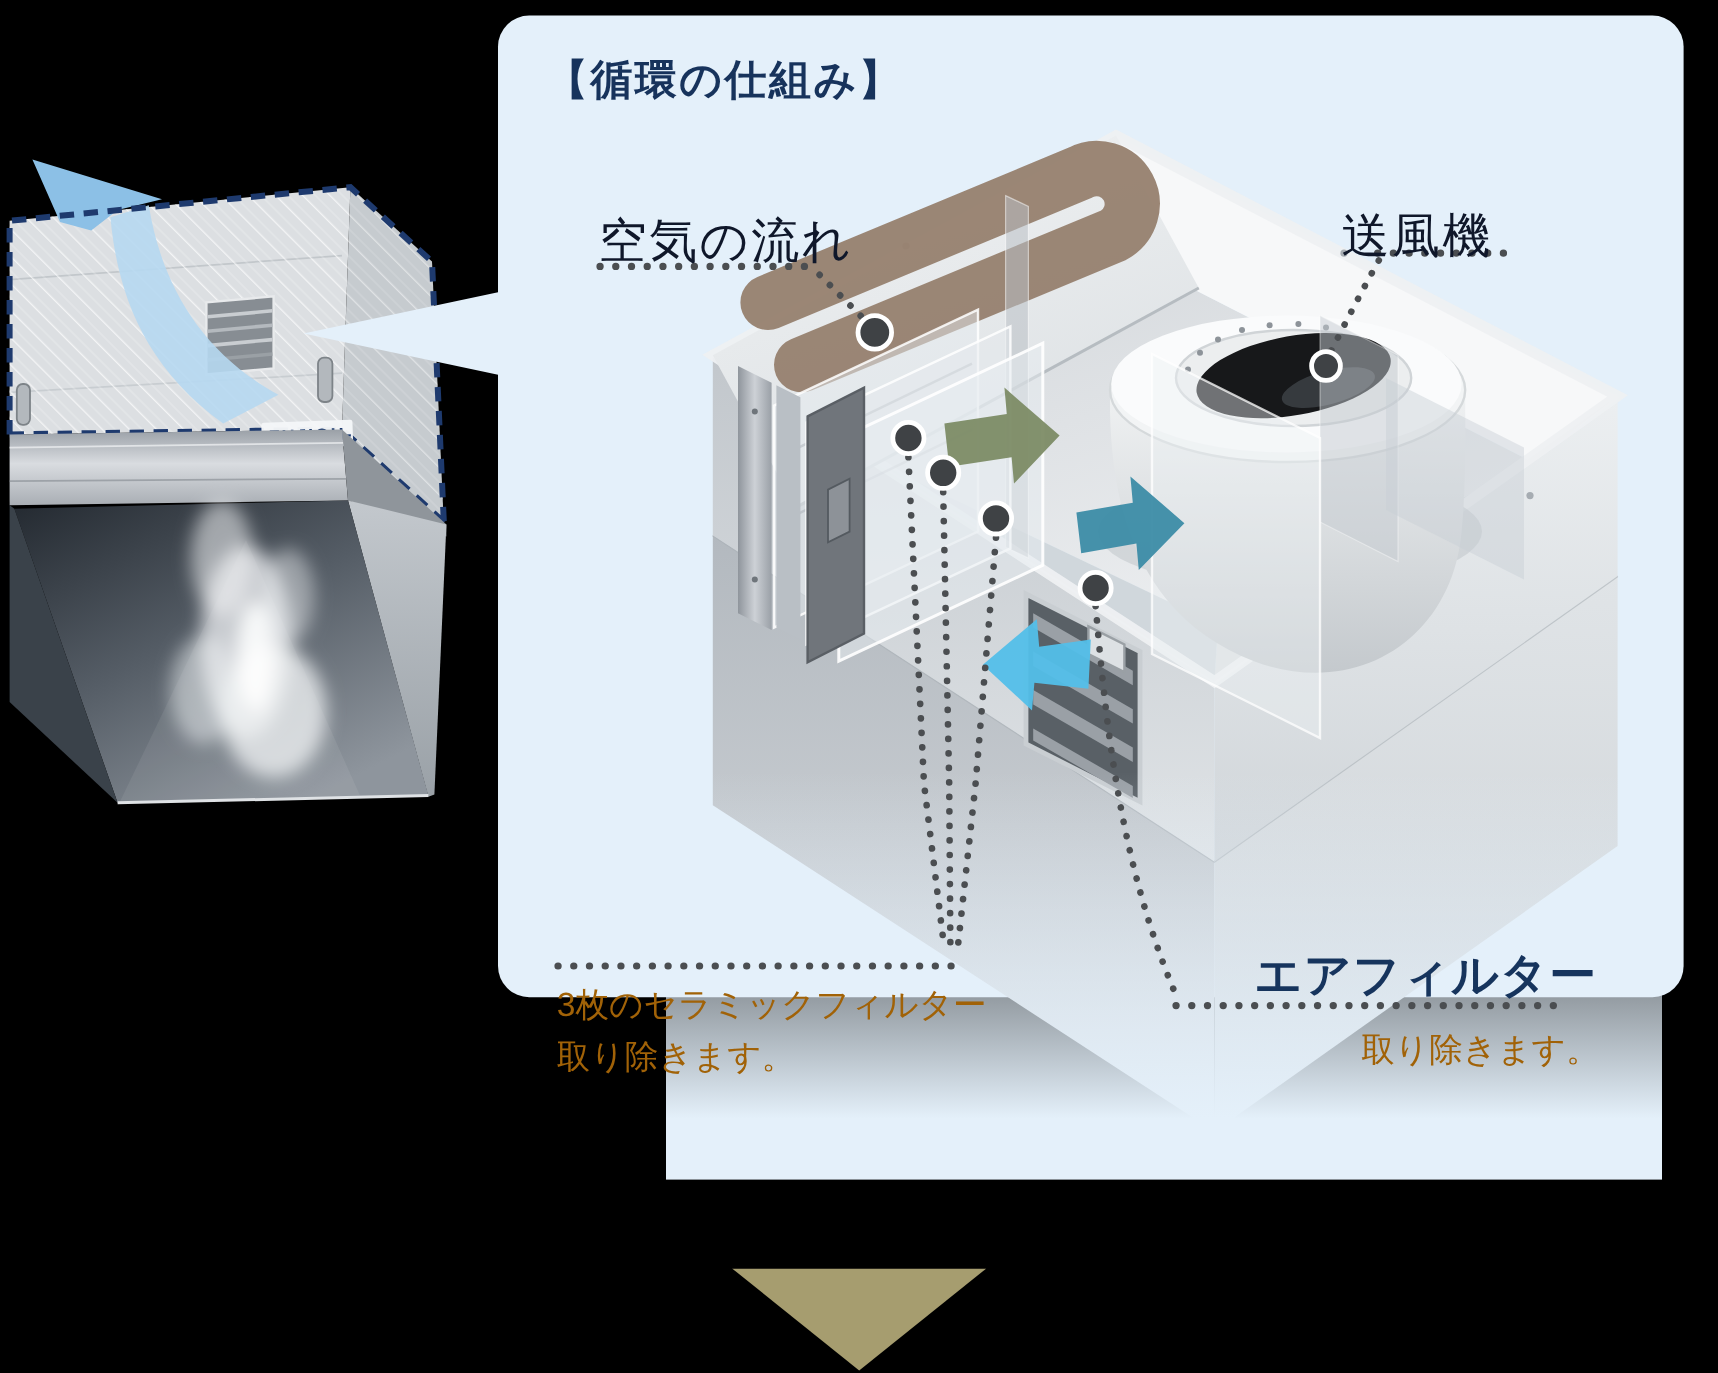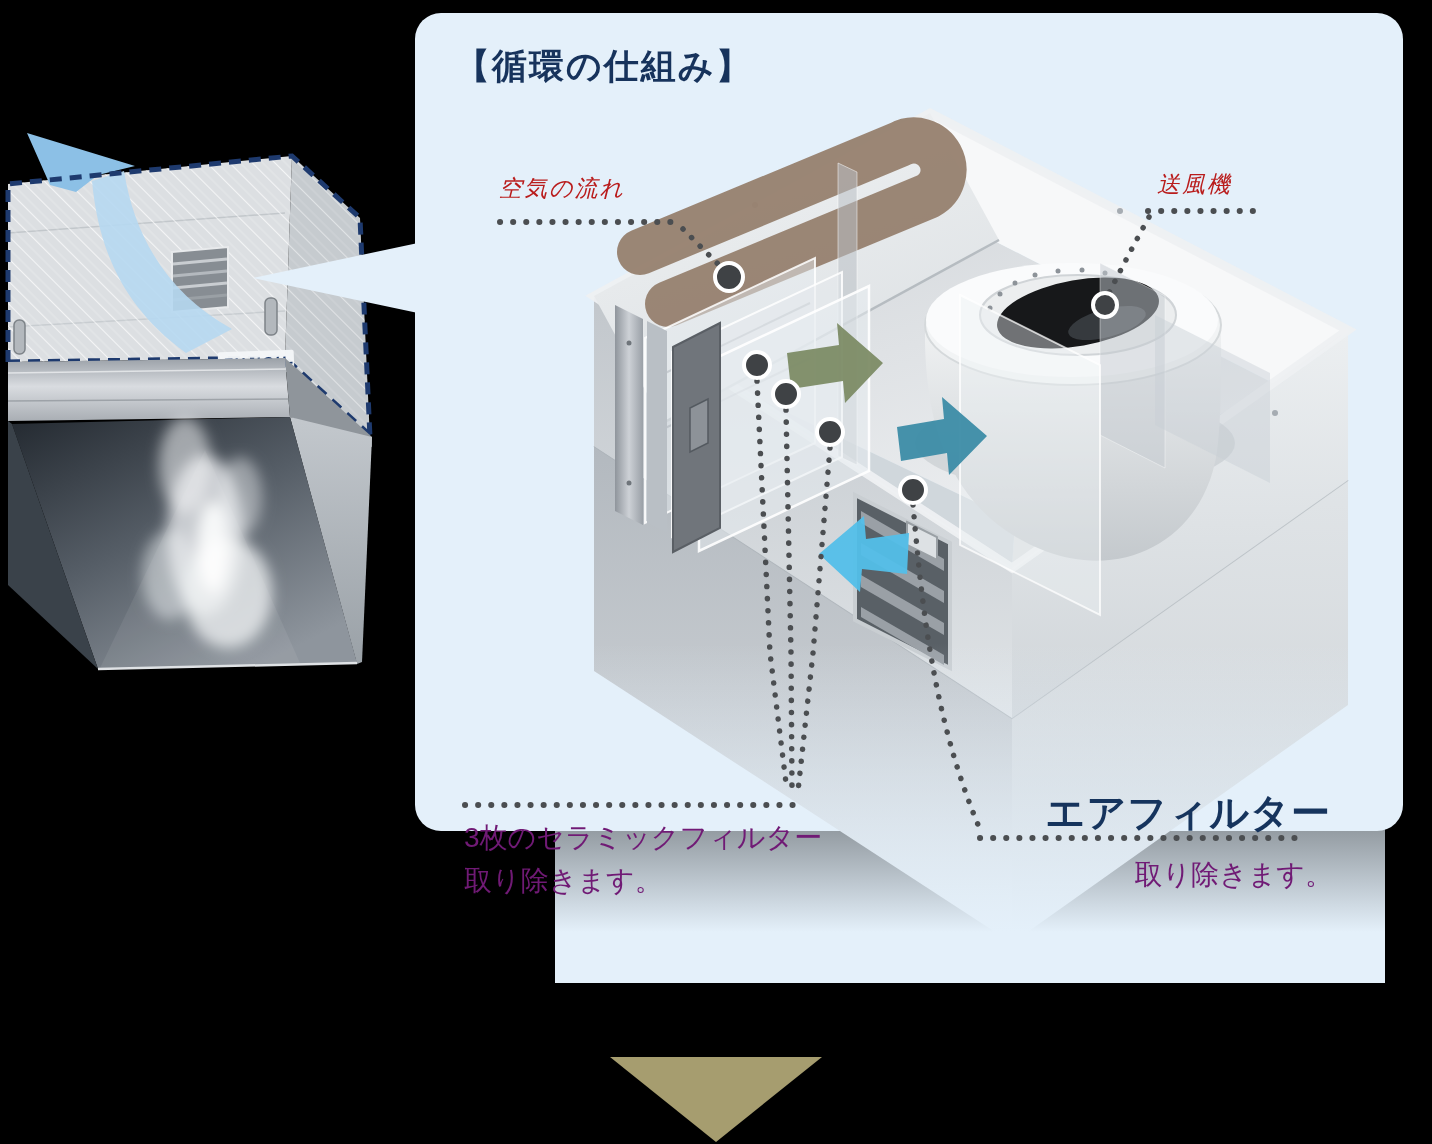--- a/index.html
+++ b/index.html
@@ -2,27 +2,27 @@
 <html><head>
 <meta charset="utf-8">
 <style>
   html,body{margin:0;padding:0;background:#000;}
   #stage{position:relative;width:1432px;height:1144px;background:#000;overflow:hidden;
          font-family:"Liberation Sans","DejaVu Sans",sans-serif;}
   #panel{position:absolute;left:415px;top:13px;width:988px;height:818px;
          background:#e4f0fa;border-radius:26px;}
   .abs{position:absolute;}
   #panel-title{left:40px;top:30px;font-size:35px;font-weight:bold;color:#17335c;letter-spacing:2px;}
-  .diagram-label{font-size:23px;color:#b91c1c;letter-spacing:2px;font-style:italic;}
+  .diagram-label{font-size:40px;color:#0f172a;letter-spacing:2px;}
   #airflow-label{left:84px;top:160px;}
-  #blower-label{left:742px;top:156px;}
+  #blower-label{left:703px;top:156px;}
   .filter-heading{font-size:39px;font-weight:bold;color:#16345d;letter-spacing:1px;}
   #datsu-heading{left:49px;top:736px;}
   #air-heading{right:72px;top:773px;text-align:left;}
-  .filter-desc{font-size:28px;color:#701a75;line-height:43px;font-weight:500;}
+  .filter-desc{font-size:28px;color:#a16207;line-height:43px;font-weight:500;}
   #datsu-desc{left:49px;top:803px;}
   #air-desc{right:70px;top:840px;text-align:right;}
   #product-svg{position:absolute;left:0;top:115px;}
   #callout-svg{position:absolute;left:248px;top:233px;}
   #diagram-svg{position:absolute;left:0;top:0;}
   #down-arrow-svg{position:absolute;left:610px;top:1057px;}
 </style>
 </head>
 <body>
 

